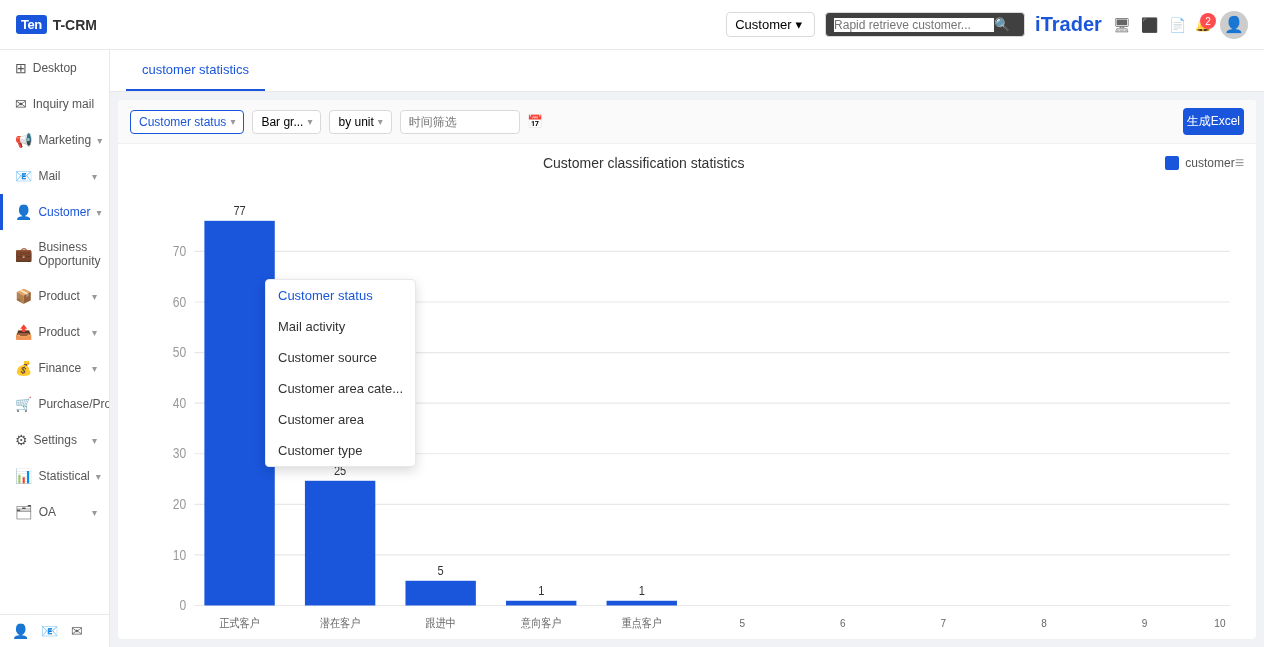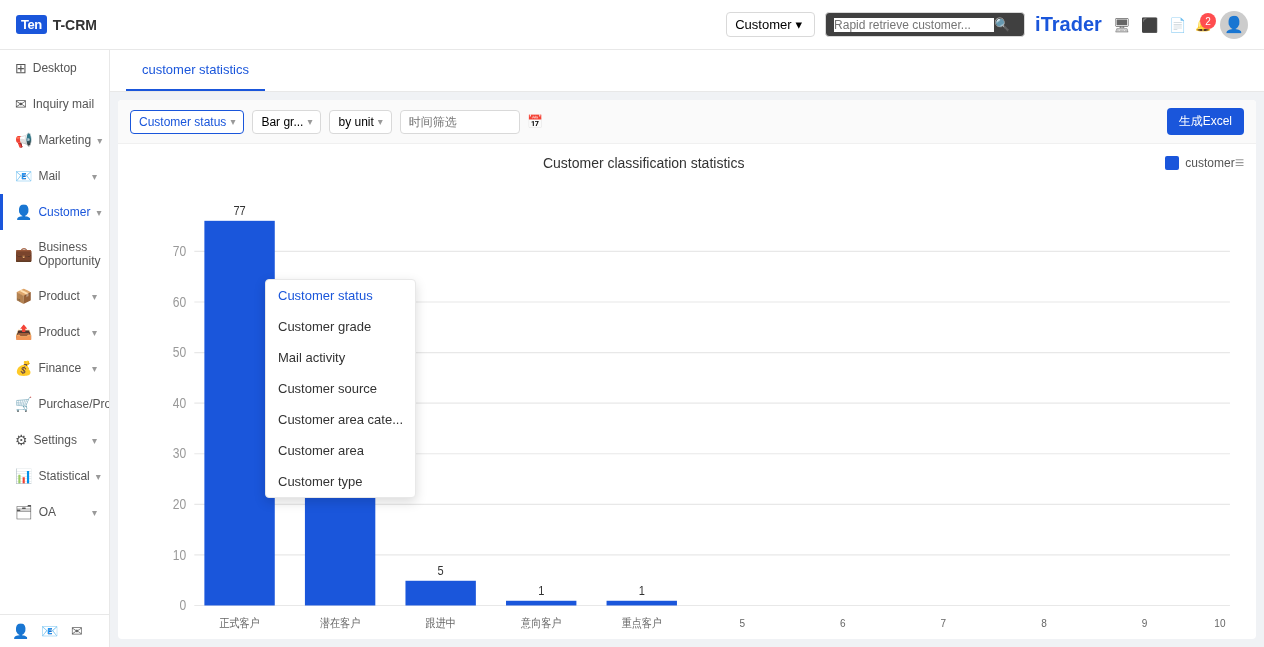--- a/index.html
+++ b/index.html
@@ -230,21 +230,21 @@
       color: #999;
       width: 120px;
     }
     .calendar-icon { color: #999; cursor: pointer; }
     .excel-btn {
       margin-left: auto;
       background: #1a56db;
       color: #fff;
       border: none;
       border-radius: 4px;
-      padding: 5px 12px;
+      padding: 5px 4px;
       font-size: 12px;
       cursor: pointer;
     }
     .dropdown-menu {
       position: absolute;
       top: 135px;
       left: 147px;
       background: #fff;
       border: 1px solid #e8e8e8;
       border-radius: 4px;
@@ -432,23 +432,20 @@
         </div>
         <input class="date-input" type="text" placeholder="时间筛选" style="">
         <span class="calendar-icon">📅</span>
         <button class="excel-btn">生成Excel</button>
       </div>
 
       <div style="position:relative;">
         <div class="dropdown-menu">
           <div class="dropdown-menu-item active">
             <span>Customer status</span>
-          </div>
-          <div class="dropdown-menu-item">
-            <span>Customer grade</span>
           </div>
           <div class="dropdown-menu-item">
             <span>Mail activity</span>
           </div>
           <div class="dropdown-menu-item">
             <span>Customer source</span>
           </div>
           <div class="dropdown-menu-item">
             <span>Customer area cate...</span>
           </div>

